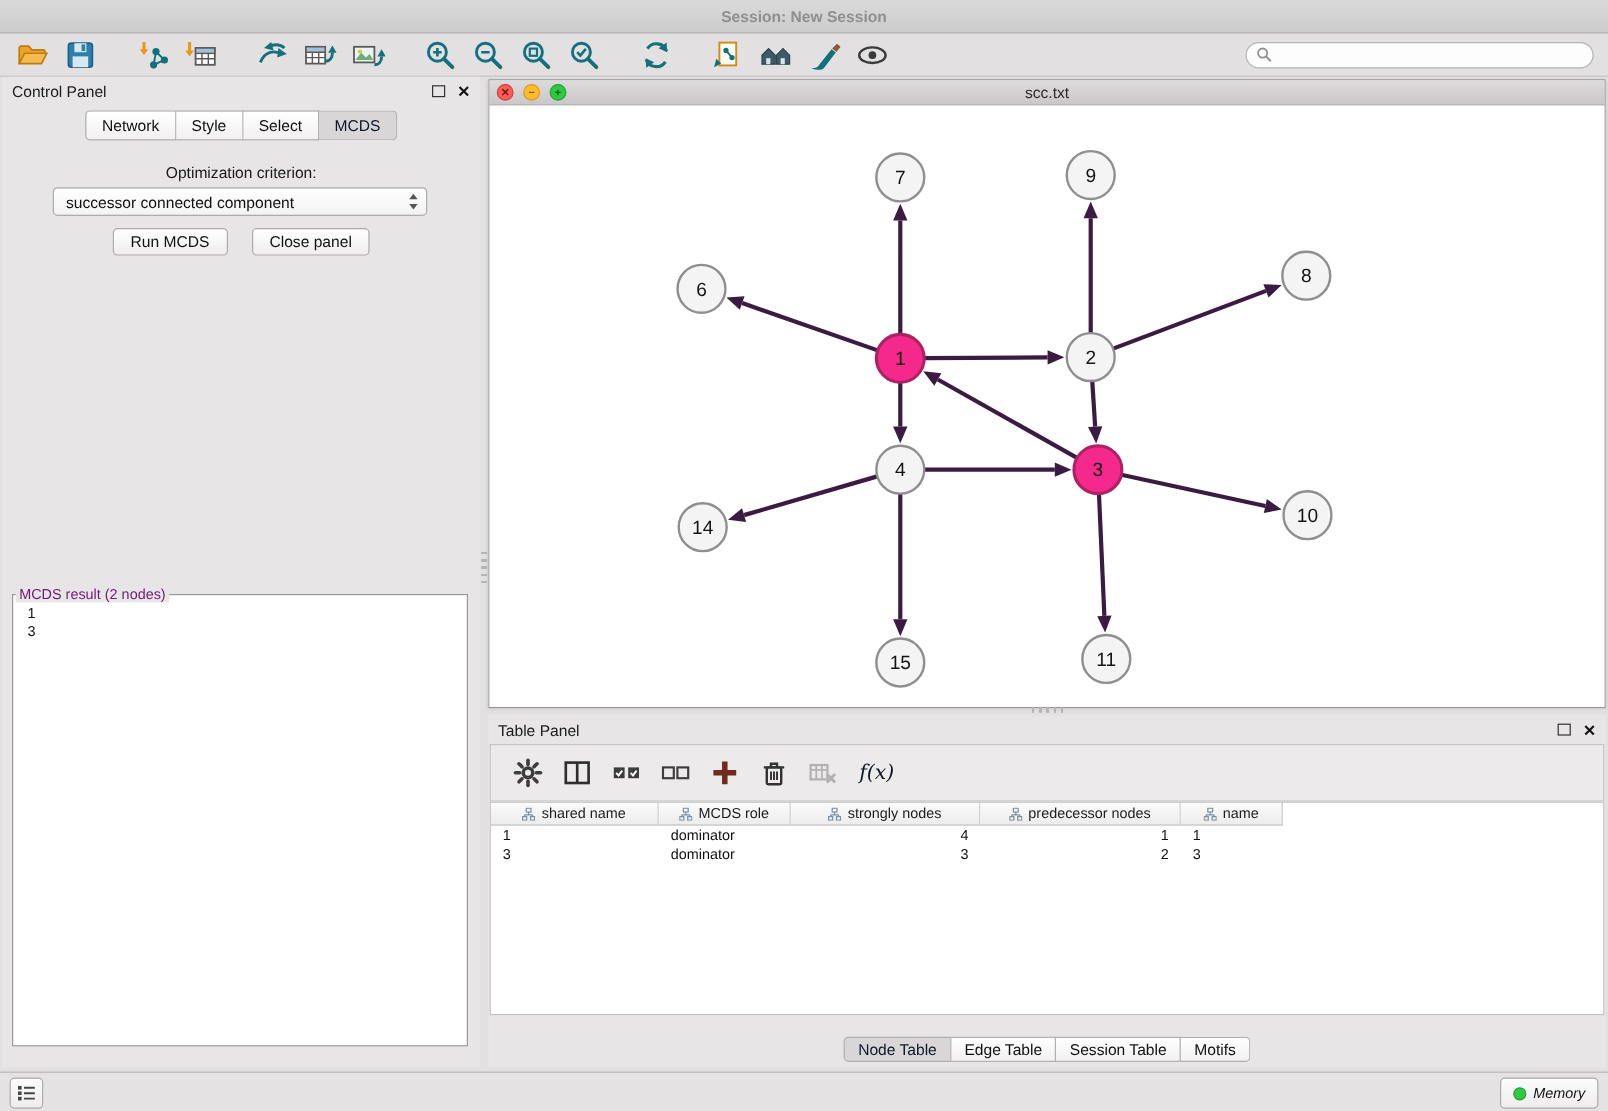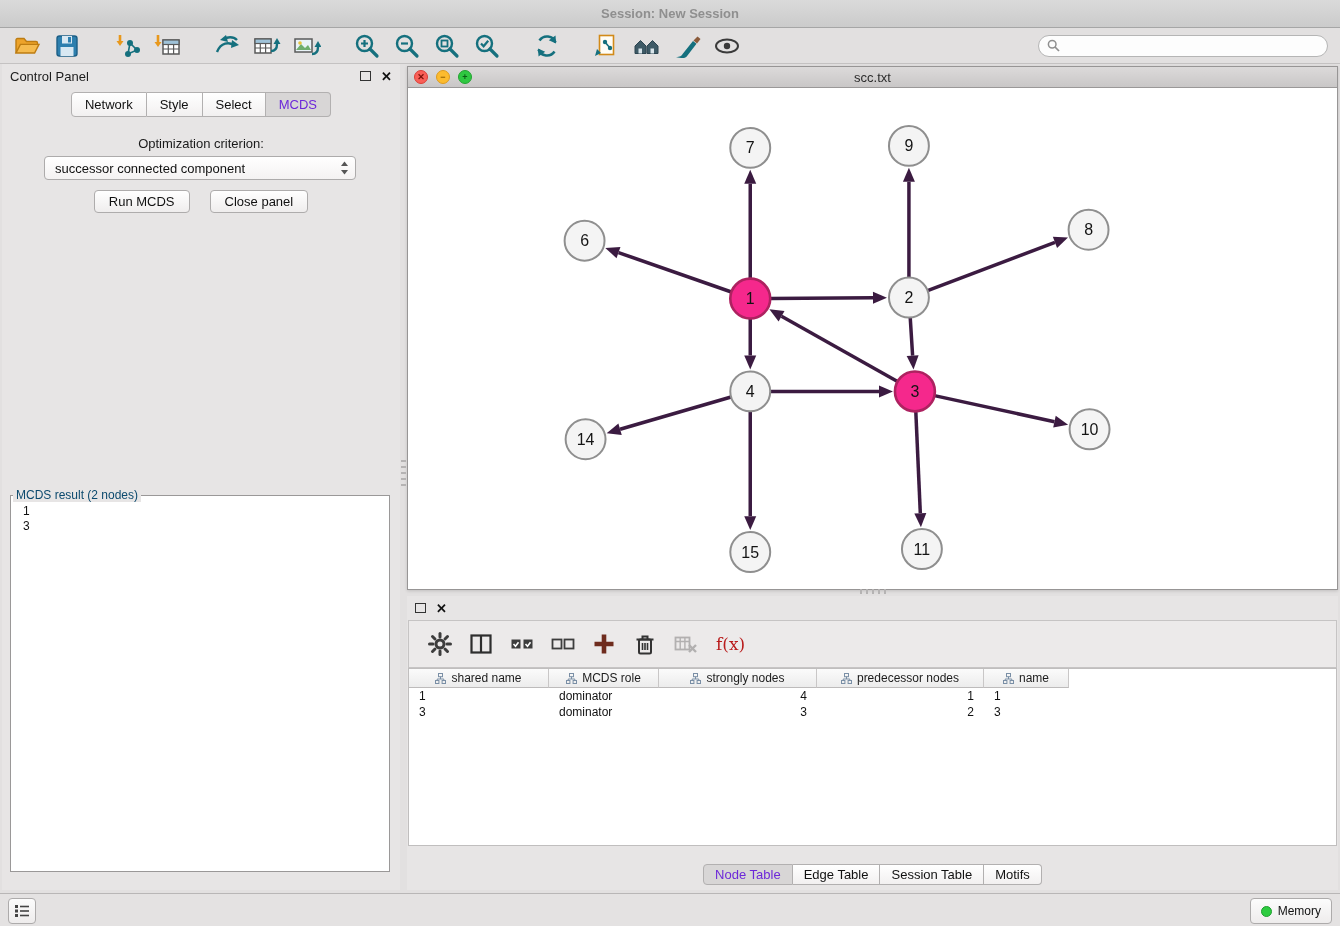--- a/index.html
+++ b/index.html
@@ -49,21 +49,21 @@
   .cp-tabs{
     position:absolute;left:0;top:28px;width:100%;display:flex;justify-content:center;
   }
   .seg-tab{
     padding:4px 13px;font-size:13px;color:#111;
     background:linear-gradient(#ffffff,#f2f0f0);
     border:1px solid #b2b0b0;border-left:none;cursor:default;
   }
   .seg-tab:first-child{border-left:1px solid #b2b0b0;border-radius:4px 0 0 4px;}
   .seg-tab:last-child{border-radius:0 4px 4px 0;}
-  .seg-tab.active{background:#d8d6d6;color:#6d28d9;}
+  .seg-tab.active{background:#d8d6d6;color:#0f172a;}
   .opt-label{
     position:absolute;left:0;top:72px;width:100%;text-align:center;font-size:13px;color:#1a1a1a;
   }
   .dropdown{
     position:absolute;left:42px;top:92px;width:312px;height:24px;box-sizing:border-box;
     background:linear-gradient(#ffffff,#f4f2f2);border:1px solid #adabab;border-radius:4px;
     display:flex;align-items:center;padding:0 6px 0 10px;font-size:13px;color:#111;
   }
   .dropdown .dd-label{flex:1;}
   .btn-row{
@@ -72,21 +72,21 @@
   .mac-btn{
     font-family:"Liberation Sans",sans-serif;font-size:13px;color:#111;
     background:linear-gradient(#ffffff,#efeded);border:1px solid #aeacac;border-radius:4px;
     padding:3px 14px;cursor:default;
   }
   .result-box{
     position:absolute;left:8px;top:424px;right:10px;height:382px;margin:0;
     border:1px solid #9a9898;background:#ffffff;padding:0;
   }
   .result-box legend{
-    font-size:12px;color:#0c4a6e;margin-left:2px;padding:0 3px;background:#e7e5e5;
+    font-size:12px;color:#701a75;margin-left:2px;padding:0 3px;background:#e7e5e5;
   }
   .result-lines{font-size:12px;color:#111;line-height:15px;padding:2px 0 0 12px;}
   
   .net-window{
     position:absolute;left:407px;top:66px;width:931px;height:524px;
     border:1px solid #979595;box-sizing:border-box;background:#fff;
     box-shadow:0 1px 3px rgba(0,0,0,0.15);
   }
   .net-titlebar{
     position:absolute;left:0;top:0;width:100%;height:21px;
@@ -108,21 +108,21 @@
   
   .table-panel{
     position:absolute;left:407px;top:596px;width:931px;height:294px;background:#e7e5e5;
   }
   .tp-toolbar{
     position:absolute;left:1px;top:24px;right:1px;height:48px;
     display:flex;align-items:center;gap:11px;padding-left:16px;
     background:#eceaea;border:1px solid #c6c4c4;box-sizing:border-box;
   }
   .fx-label{
-    font-family:"DejaVu Serif",serif;font-size:17px;color:#b91c1c;margin-left:4px;
+    font-family:"DejaVu Serif",serif;font-style:italic;font-size:17px;color:#0f172a;margin-left:4px;
   }
   .tp-table{
     position:absolute;left:1px;top:72px;right:1px;bottom:44px;
     background:#ffffff;border:1px solid #c0bebe;box-sizing:border-box;overflow:hidden;
   }
   .tp-header-row{display:flex;height:19px;}
   .th{
     box-sizing:border-box;display:flex;align-items:center;justify-content:center;gap:5px;
     background:linear-gradient(#fbfbfb,#ececec);
     border-right:1px solid #c9c7c7;border-bottom:1px solid #bdbbbb;
@@ -142,21 +142,21 @@
     background:#e4e2e2;border-top:1px solid #b8b6b6;
   }
   .status-left-btn{
     position:absolute;left:8px;top:4px;width:26px;height:24px;
     background:linear-gradient(#fcfcfc,#eeecec);border:1px solid #adabab;border-radius:4px;
     display:flex;align-items:center;justify-content:center;
   }
   .memory-btn{
     position:absolute;right:8px;top:4px;height:24px;
     background:linear-gradient(#fcfcfc,#eeecec);border:1px solid #adabab;border-radius:4px;
-    display:flex;align-items:center;gap:6px;padding:0 10px;font-size:12px;color:#111;
+    display:flex;align-items:center;gap:6px;padding:0 10px;font-size:12px;color:#111;font-style:italic;
   }
   .mem-dot{width:9px;height:9px;border-radius:50%;background:#2ecc40;border:1px solid #1f9e30;}
   
   .v-handle{
     position:absolute;left:401px;top:460px;width:5px;height:26px;
     background:repeating-linear-gradient(#b5b3b3 0 2px,transparent 2px 6px);
   }
   .h-handle{
     position:absolute;left:860px;top:589px;width:26px;height:5px;
     background:repeating-linear-gradient(90deg,#b5b3b3 0 2px,transparent 2px 6px);
@@ -409,20 +409,21 @@
         <circle cx="514" cy="462" r="20" fill="#f4f4f4" stroke="#8f8f8f" stroke-width="2"></circle>
         <text x="514" y="462" text-anchor="middle" dy="0.35em" font-size="16" font-family="&quot;Liberation Sans&quot;, sans-serif" fill="#141414">11</text>
       </svg>
   </div>
 </div>
 <div class="v-handle"></div>
 <div class="h-handle"></div>
 
 <div class="table-panel">
   <div class="panel-header">
+    <span class="ph-title">Table Panel</span>
     <span class="float-box"></span>
     <span class="close-x">✕</span>
   </div>
   <div class="tp-toolbar">
     <span class="tb-icon">
       <svg width="26" height="26" viewBox="0 0 26 26">
         <circle cx="13" cy="13" r="4" fill="none" stroke="#3d3d3d" stroke-width="3"></circle>
         <g stroke="#3d3d3d" stroke-width="3" stroke-linecap="round">
           <line x1="13" y1="2.5" x2="13" y2="6"></line>
             <line x1="13" y1="20" x2="13" y2="23.5"></line>

